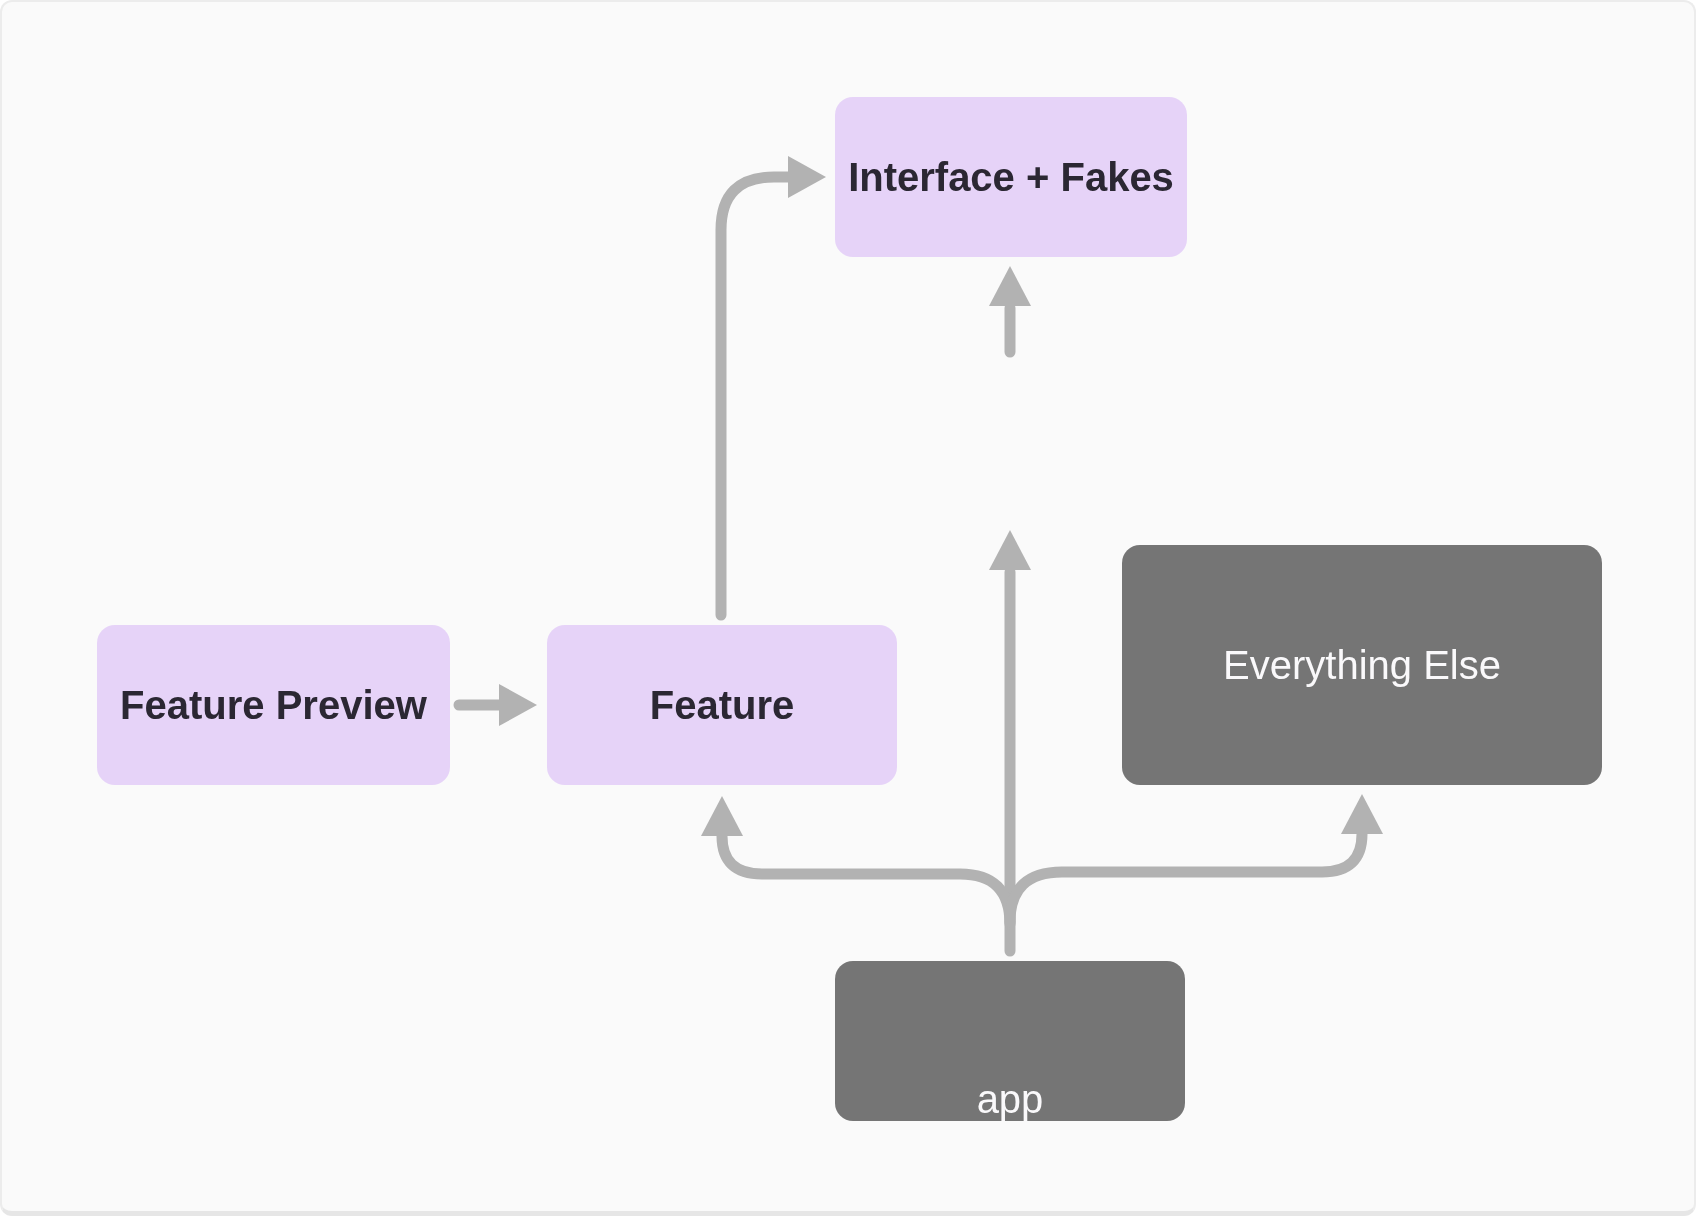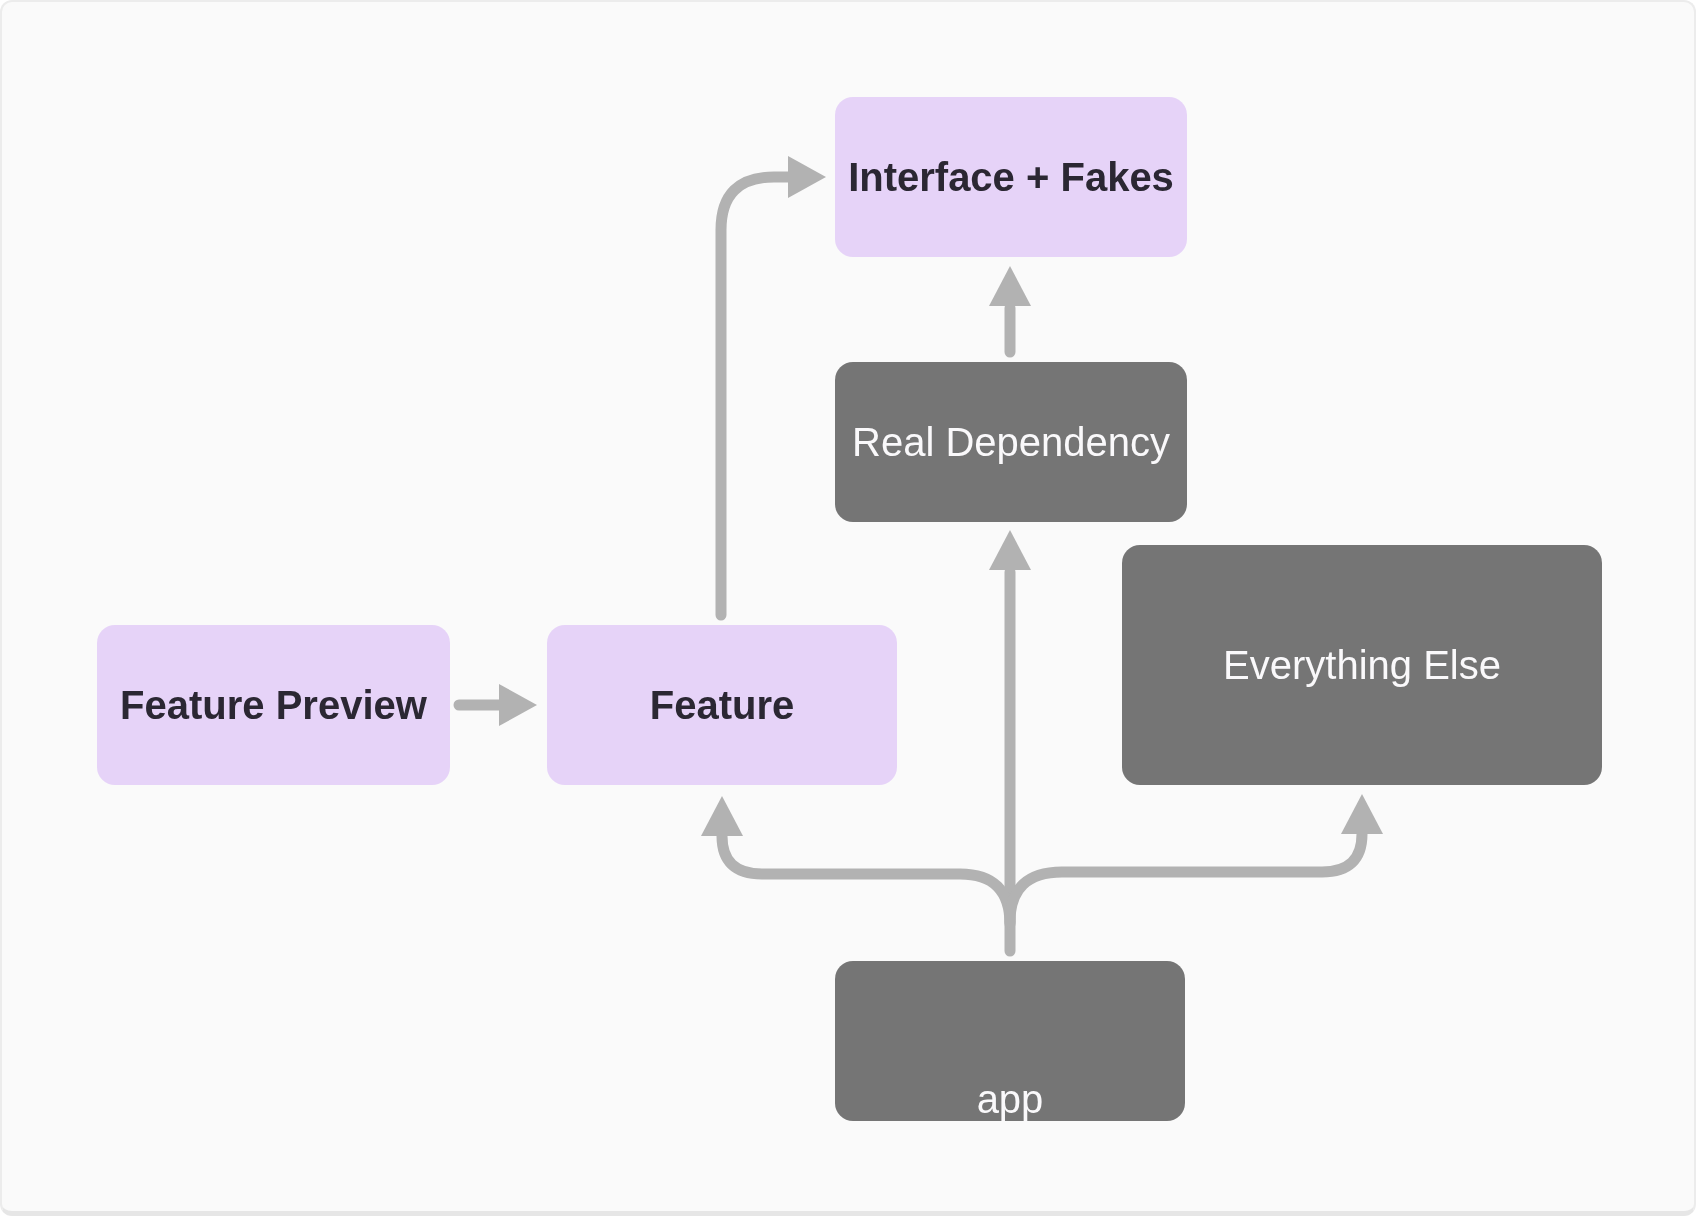--- a/index.html
+++ b/index.html
@@ -81,23 +81,20 @@
     <path class="edge-head" d="M 720 794 L 699 834 L 741 834 Z"></path>
 
     <path class="edge" d="M 1360 832 Q 1360 870 1320 870 H 1060 Q 1008 870 1008 920"></path>
     <path class="edge-head" d="M 1360 792 L 1339 832 L 1381 832 Z"></path>
   </svg>
 
   <div class="node node-purple" id="node-interface-fakes">
     <span>Interface + Fakes</span>
   </div>
 
-  <div class="node node-gray" id="node-real-dependency">
-    <span>Real Dependency</span>
-  </div>
 
   <div class="node node-gray" id="node-everything-else">
     <span>Everything Else</span>
   </div>
 
   <div class="node node-purple" id="node-feature-preview">
     <span>Feature Preview</span>
   </div>
 
   <div class="node node-purple" id="node-feature">

